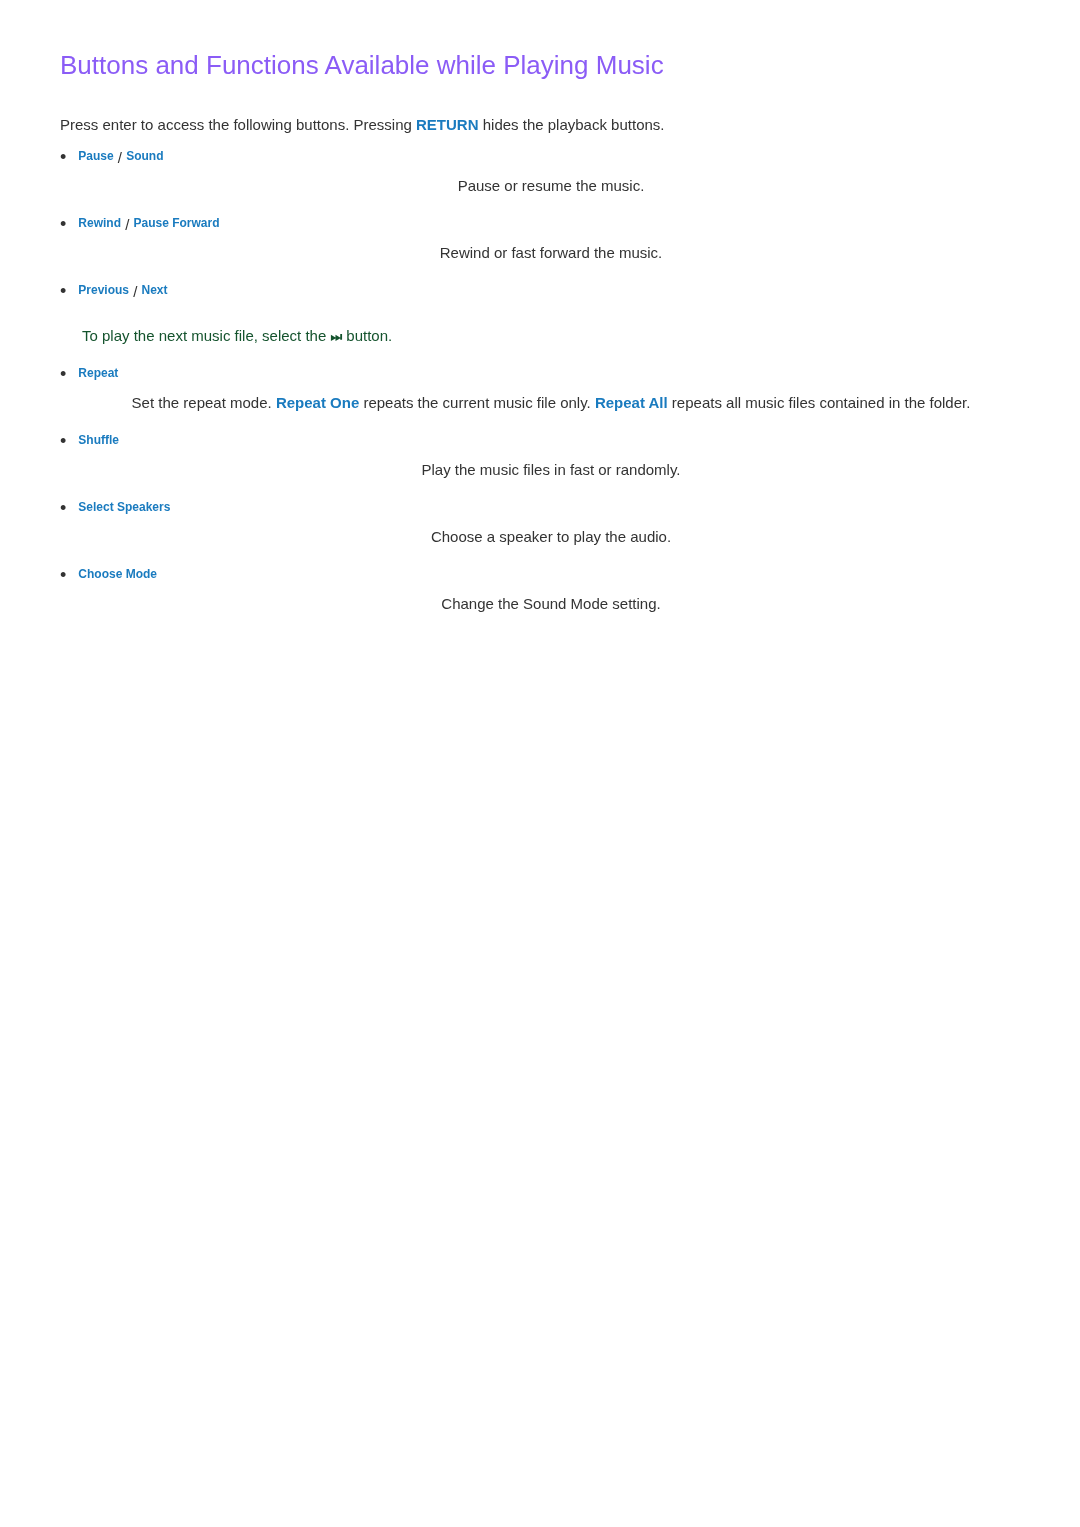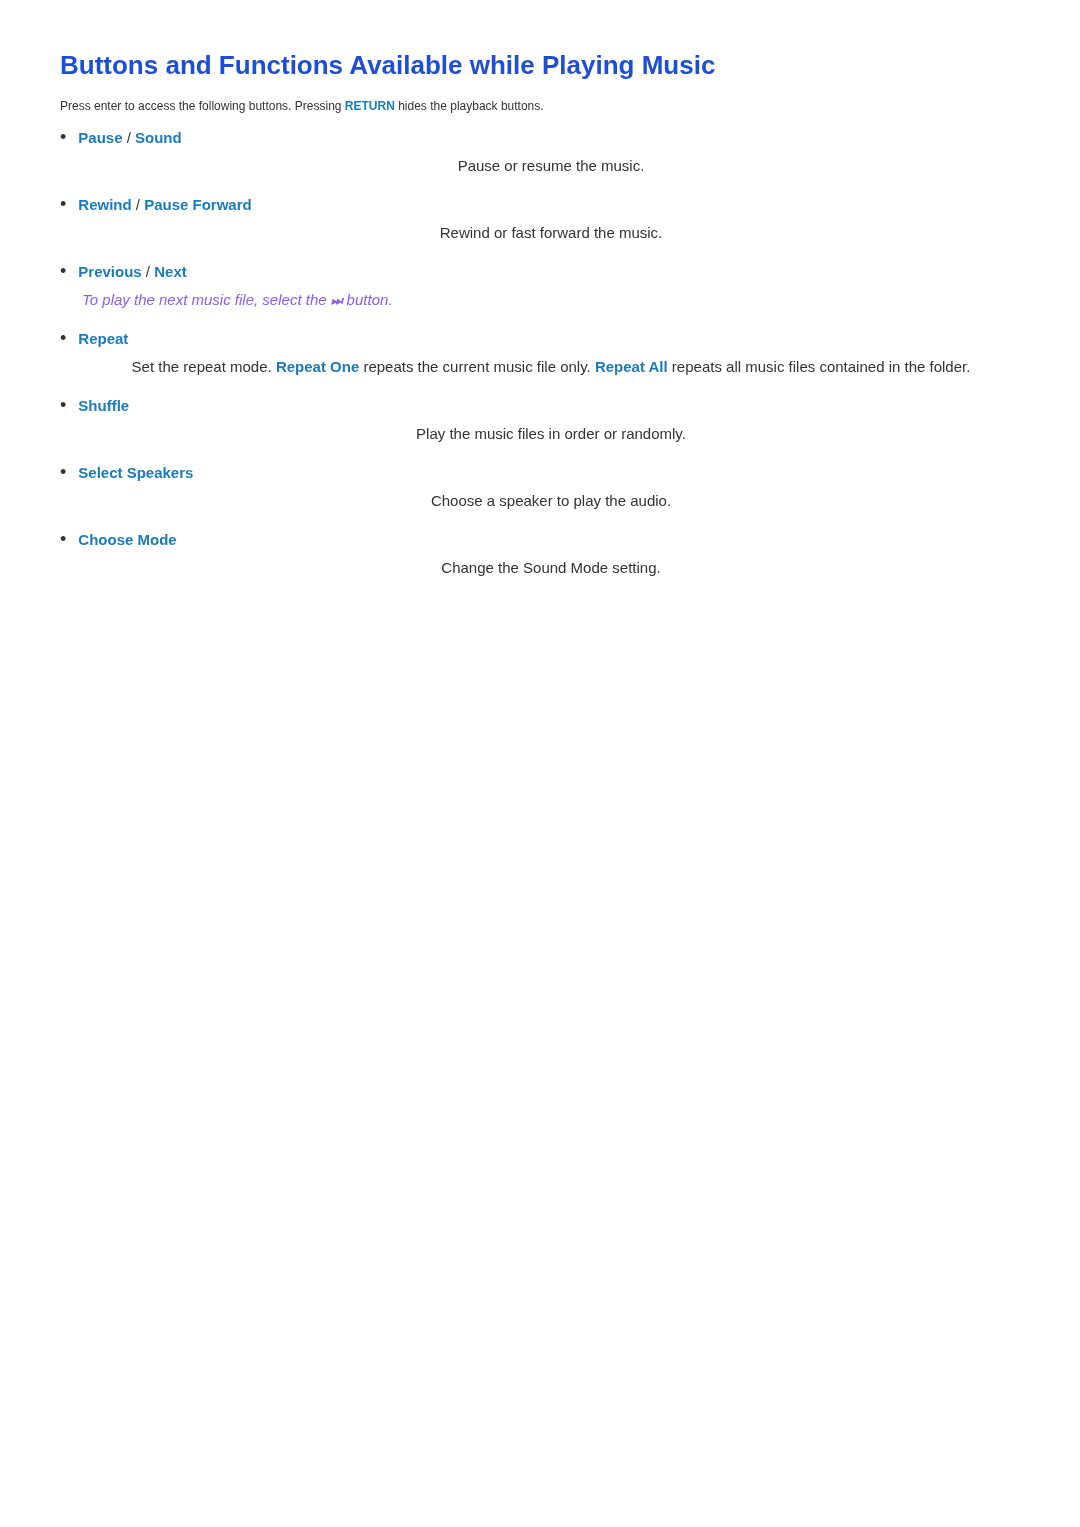--- a/index.html
+++ b/index.html
@@ -12,29 +12,29 @@
       background: #ffffff;
       font-family: Arial, sans-serif;
       font-size: 15px;
       color: #333333;
       width: 1080px;
       min-height: 1527px;
       padding: 40px 60px;
     }
 
     h1 {
-      color: #1d4ed8;
+      color: #8b5cf6;
       font-size: 26px;
-      font-weight: bold;
-      margin-bottom: 18px;
+      font-weight: normal;
+      margin-bottom: 35px;
       margin-top: 10px;
     }
 
     .intro-text {
-      font-size: 12px;
+      font-size: 15px;
       color: #333;
       margin-bottom: 16px;
     }
 
     .highlight-keyword {
       color: #1a7bbf;
       font-weight: bold;
     }
 
     ul.feature-list {
@@ -58,44 +58,43 @@
       color: #333;
       font-size: 18px;
       margin-right: 12px;
       margin-top: -2px;
       flex-shrink: 0;
     }
 
     .feature-label {
       color: #1a7bbf;
       font-weight: bold;
-      font-size: 15px;
+      font-size: 12px;
     }
 
     .separator {
       color: #333;
       font-weight: normal;
     }
 
     .feature-desc {
       padding-left: 22px;
       color: #333;
       font-size: 15px;
       line-height: 1.6;
       margin-bottom: 4px;
       text-align: center;
     }
 
     .feature-desc-extra {
       padding-left: 22px;
-      color: #8b5cf6;
+      color: #14532d;
       font-size: 15px;
       line-height: 1.6;
-      margin-top: 6px;
-      font-style: italic;
+      margin-top: 22px;
     }
 
     .inline-icon {
       font-size: 13px;
       font-weight: bold;
     }
   </style>
 </head>
 <body>
 
@@ -149,21 +148,21 @@
     <p class="feature-desc">
       Set the repeat mode. <span class="highlight-keyword">Repeat One</span> repeats the current music file only. <span class="highlight-keyword">Repeat All</span> repeats all music files contained in the folder.
     </p>
   </li>
 
   <li>
     <div class="bullet-row">
       <span class="bullet-dot">•</span>
       <span class="feature-label">Shuffle</span>
     </div>
-    <p class="feature-desc">Play the music files in order or randomly.</p>
+    <p class="feature-desc">Play the music files in fast or randomly.</p>
   </li>
 
   <li>
     <div class="bullet-row">
       <span class="bullet-dot">•</span>
       <span class="feature-label">Select Speakers</span>
     </div>
     <p class="feature-desc">Choose a speaker to play the audio.</p>
   </li>
 

